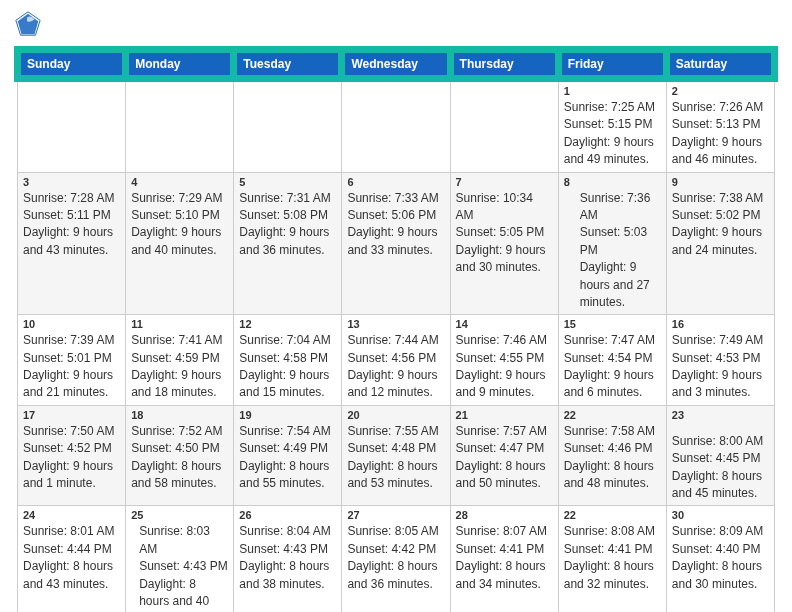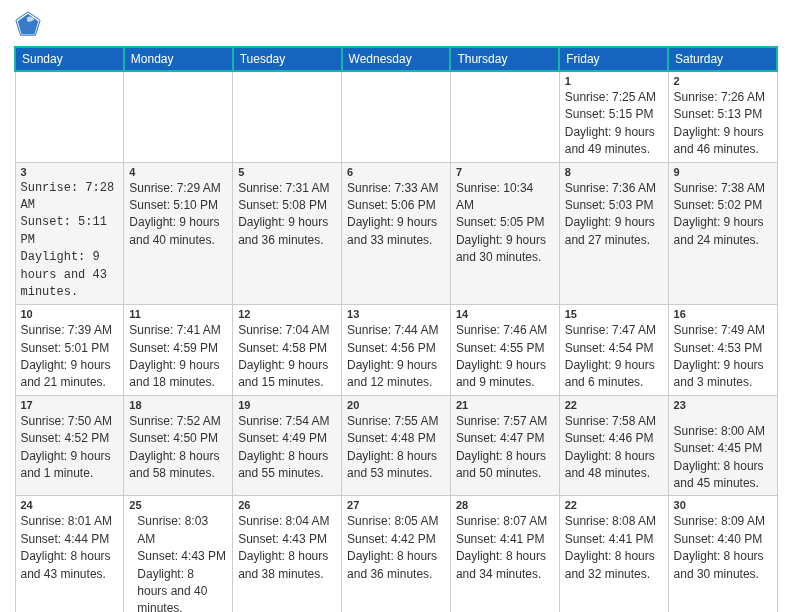--- a/index.html
+++ b/index.html
@@ -51,24 +51,24 @@
     }
     .calendar {
       width: 100%;
       border-collapse: collapse;
       table-layout: fixed;
     }
     .calendar th {
       background: #1565c0;
       color: #fff;
       font-size: 12px;
-      font-weight: normal;
+      font-weight: bold;
       padding: 4px 6px;
       text-align: left;
-      border: 2px solid #14b8a6;
+      border: 7px solid #14b8a6;
     }
     .calendar td {
       vertical-align: top;
       border: 1px solid #ccc;
       padding: 3px 5px;
       font-size: 9.5px;
       color: #333;
       height: 88px;
       background: #fff;
     }
@@ -140,21 +140,21 @@
           <td>
             <span class="day-num">2</span>
             <div class="cell-info" style="white-space: pre-line;">Sunrise: 7:26 AM
 Sunset: 5:13 PM
 Daylight: 9 hours and 46 minutes.</div>
           </td>
         </tr>
         <tr>
           <td>
             <span class="day-num">3</span>
-            <div class="cell-info" style="white-space: pre-line; font-family: Liberation Mono, monospace;">Sunrise: 7:28 AM
+            <div class="cell-info" style="white-space: pre-line;">Sunrise: 7:28 AM
 Sunset: 5:11 PM
 Daylight: 9 hours and 43 minutes.</div>
           </td>
           <td>
             <span class="day-num">4</span>
             <div class="cell-info" style="white-space: pre-line;">Sunrise: 7:29 AM
 Sunset: 5:10 PM
 Daylight: 9 hours and 40 minutes.</div>
           </td>
           <td>
@@ -170,21 +170,21 @@
 Daylight: 9 hours and 33 minutes.</div>
           </td>
           <td>
             <span class="day-num">7</span>
             <div class="cell-info" style="white-space: pre-line;">Sunrise: 10:34 AM
 Sunset: 5:05 PM
 Daylight: 9 hours and 30 minutes.</div>
           </td>
           <td>
             <span class="day-num">8</span>
-            <div class="cell-info" style="white-space: pre-line;">Sunrise: 7:36 AM
+            <div class="cell-info" style="white-space: pre-line; margin-left: 16px;">Sunrise: 7:36 AM
 Sunset: 5:03 PM
 Daylight: 9 hours and 27 minutes.</div>
           </td>
           <td>
             <span class="day-num">9</span>
             <div class="cell-info" style="white-space: pre-line;">Sunrise: 7:38 AM
 Sunset: 5:02 PM
 Daylight: 9 hours and 24 minutes.</div>
           </td>
         </tr>

